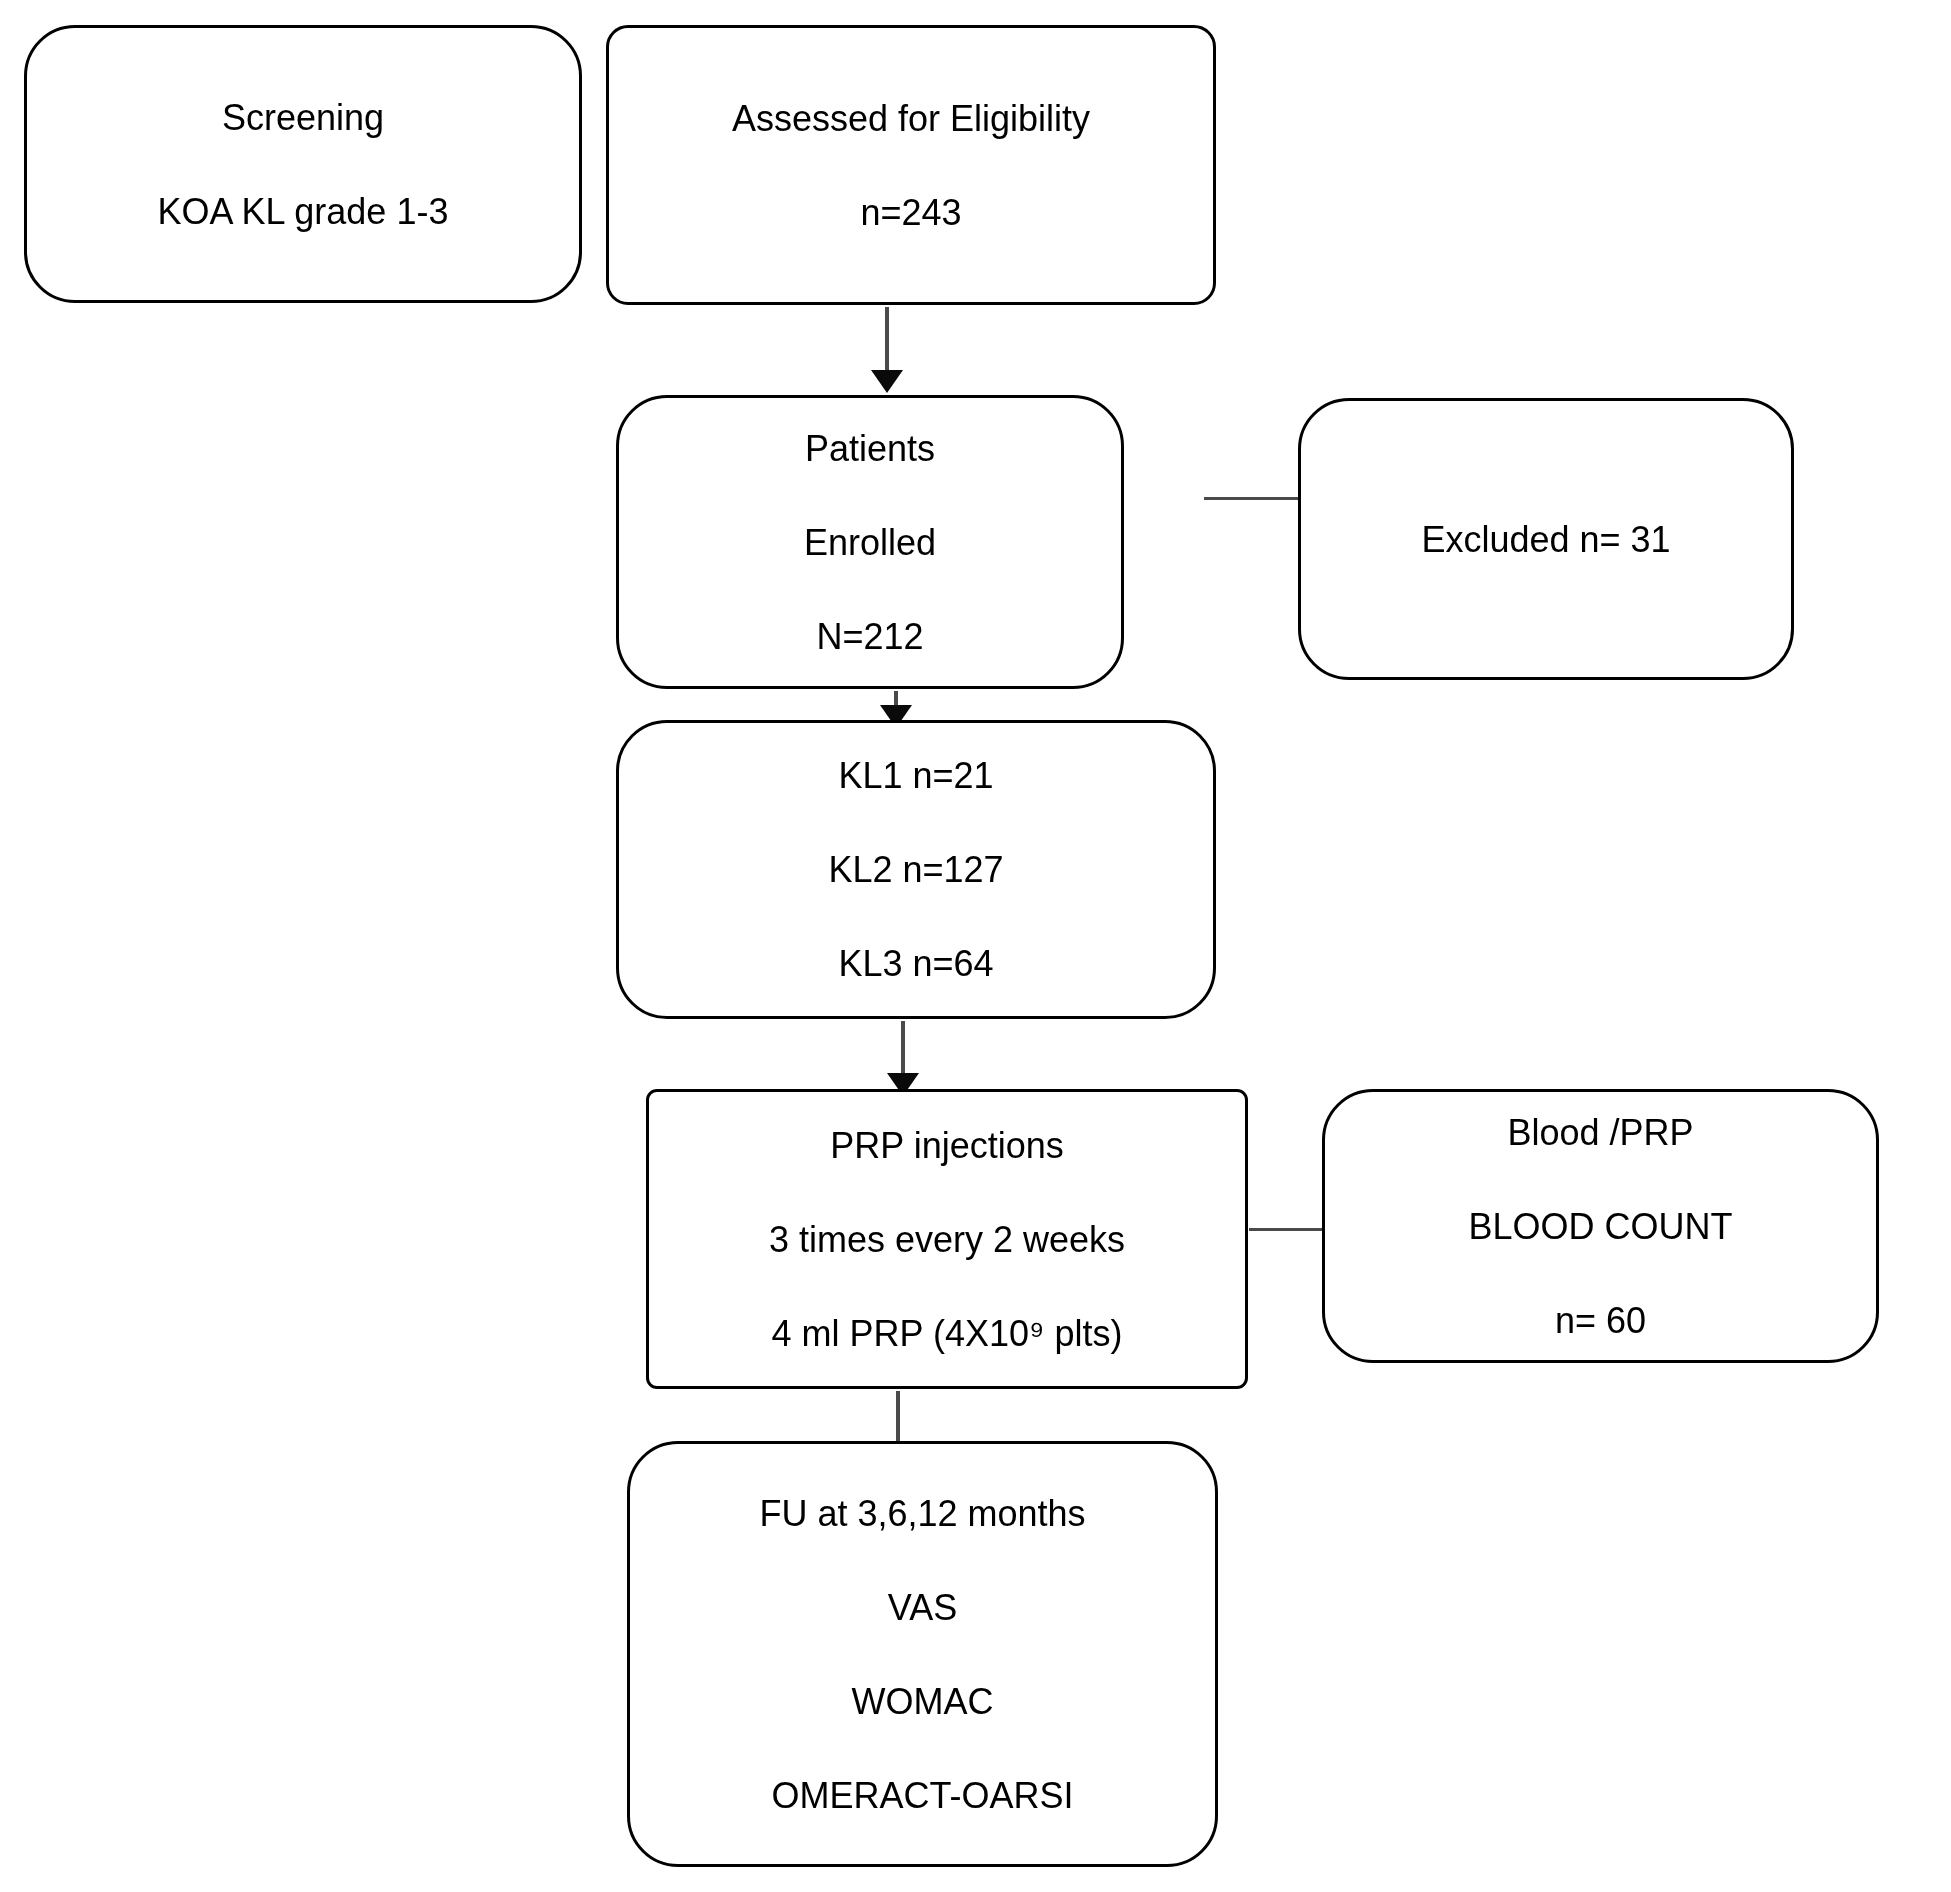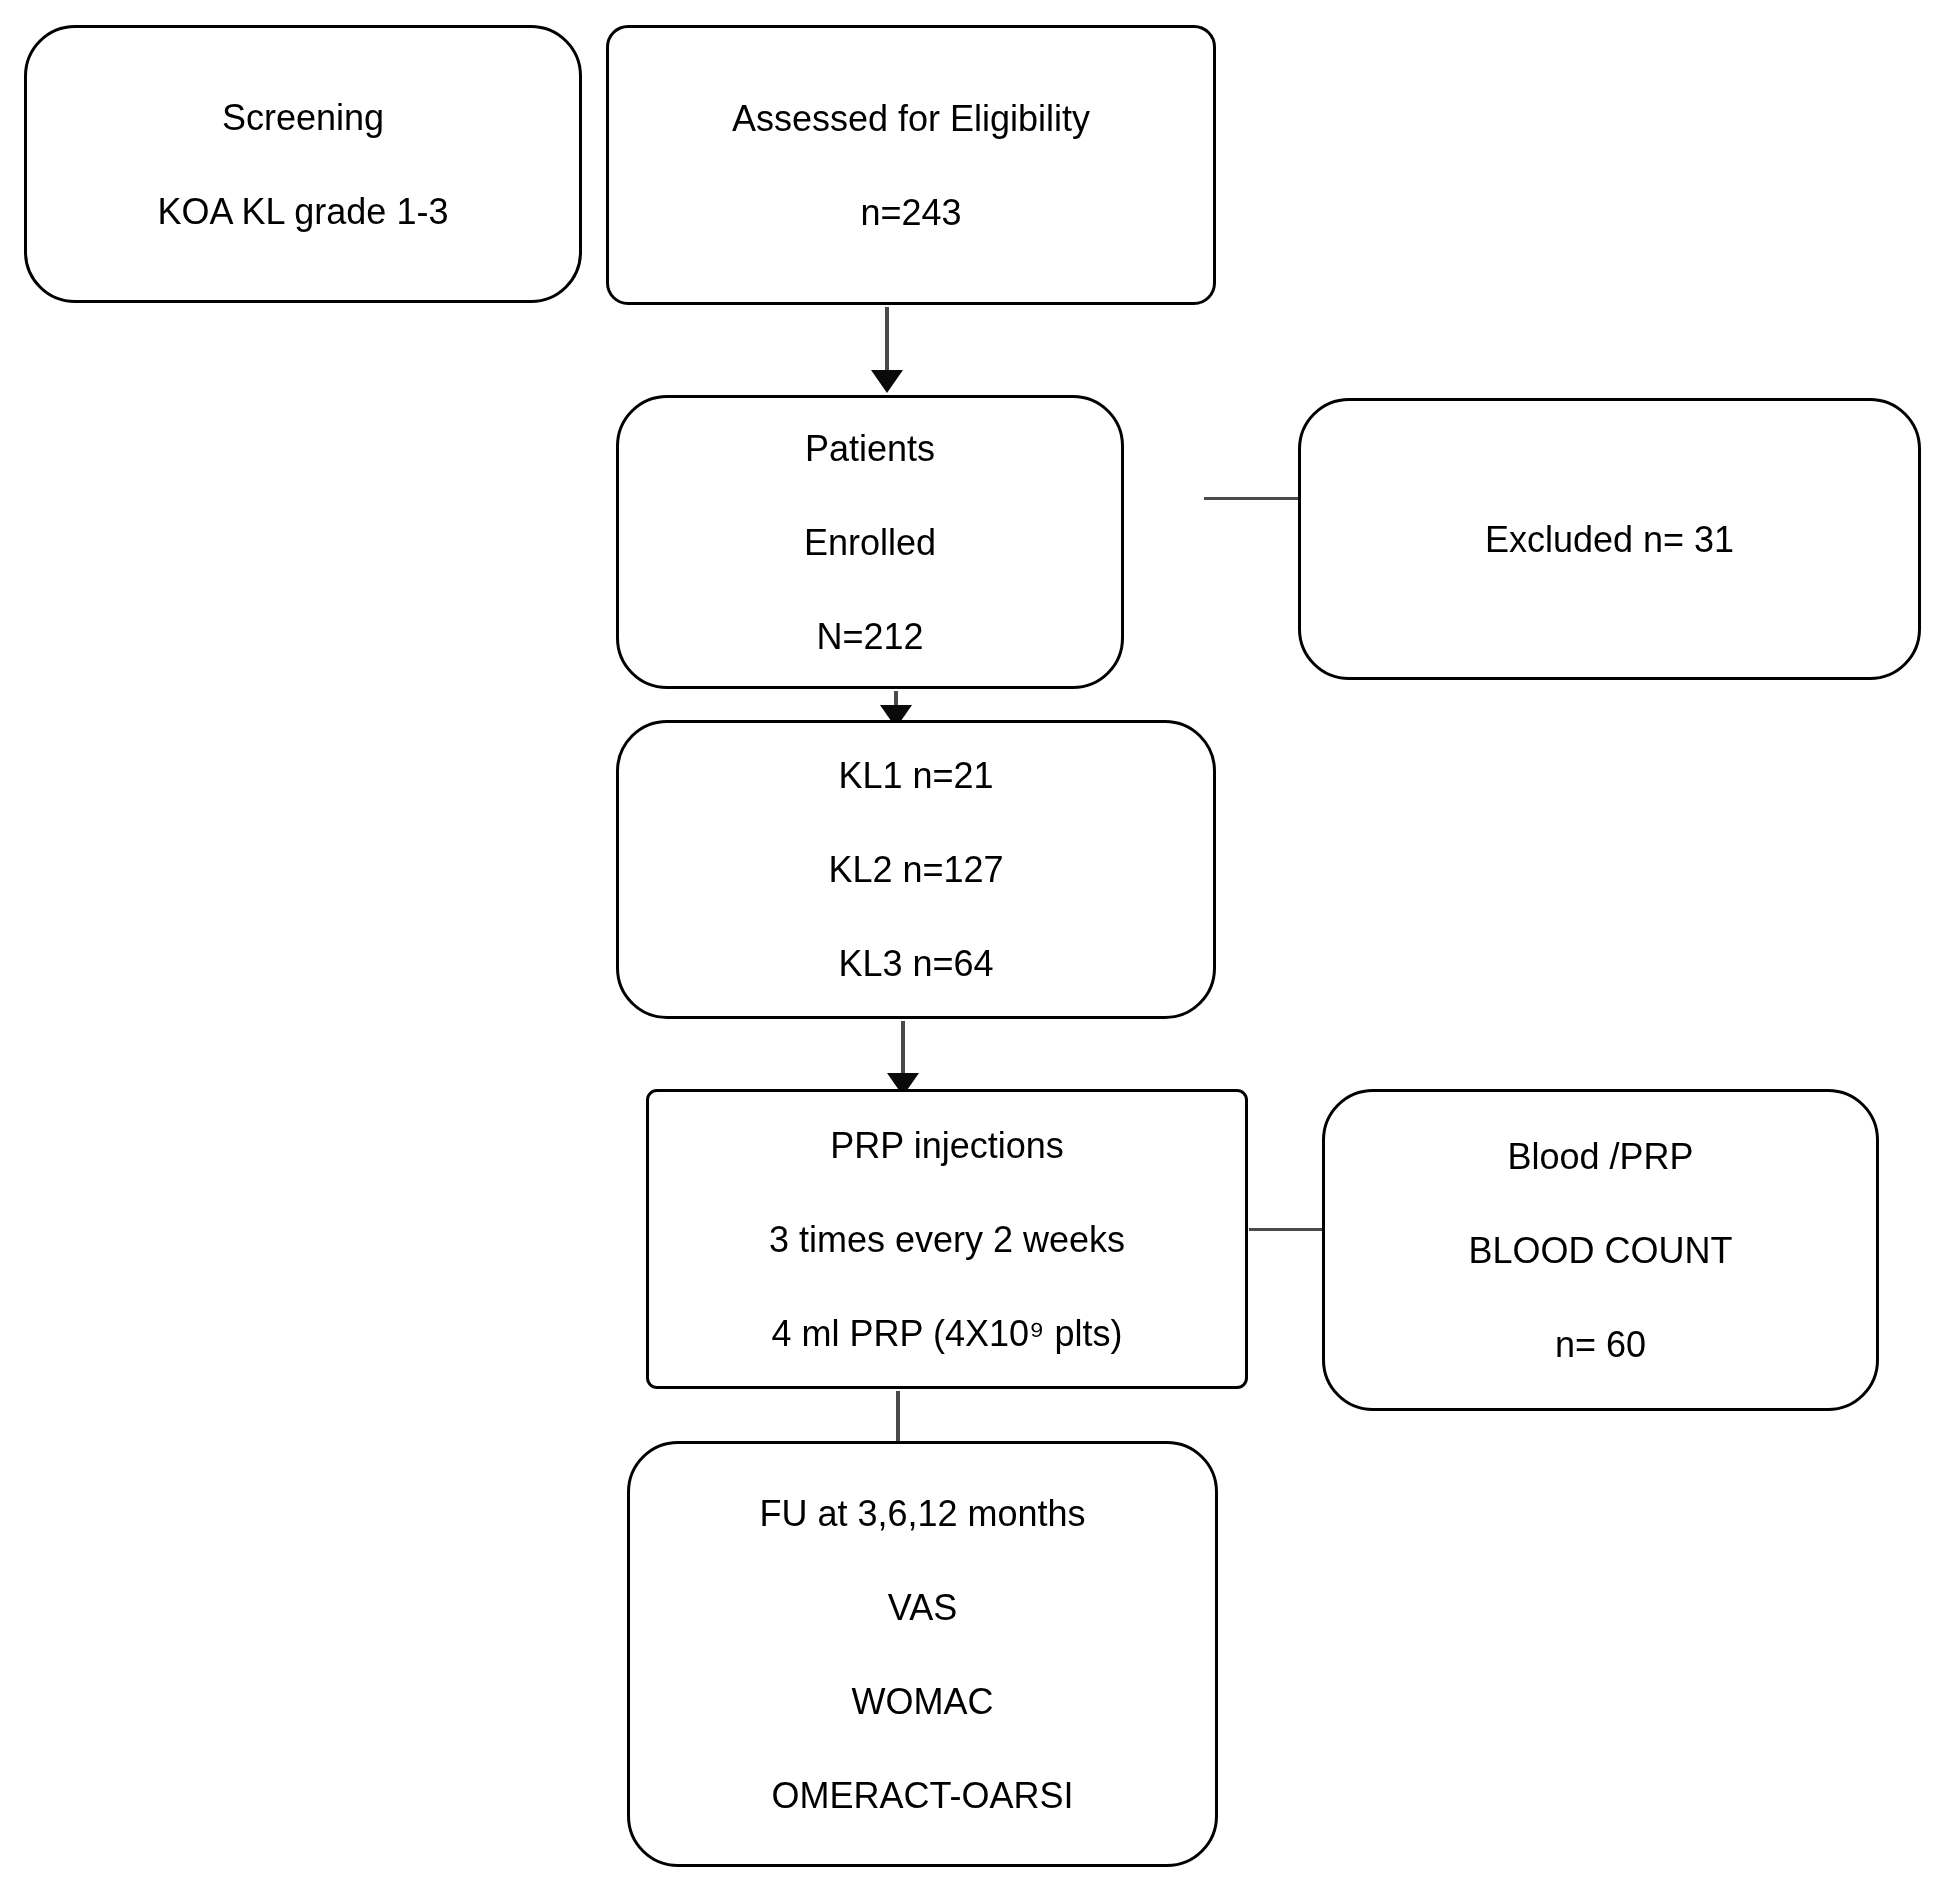--- a/index.html
+++ b/index.html
@@ -30,24 +30,24 @@
     text-align: center;
     font-size: 36px;
     line-height: 41px;
   }
   .box .line { display: block; white-space: nowrap; }
 
   
   #box-screening { left: 24px;   top: 25.4px;   width: 558px; height: 278px; text-align: right; }
   #box-assessed  { left: 606px;  top: 25.4px;   width: 610px; height: 280px; border-radius: 22px; }
   #box-patients  { left: 616px;  top: 395px;  width: 508px; height: 294px; }
-  #box-excluded  { left: 1298px; top: 398px;  width: 623px; height: 282px; }
+  #box-excluded  { left: 1298px; top: 398px;  width: 496px; height: 282px; }
   #box-kl        { left: 616px;  top: 720px;  width: 600px; height: 299px; }
   #box-prp       { left: 646px;  top: 1089px; width: 602px; height: 300px; border-radius: 11px; }
-  #box-blood     { left: 1322px; top: 1089px; width: 557px; height: 322px; }
+  #box-blood     { left: 1322px; top: 1089px; width: 557px; height: 274px; }
   #box-fu        { left: 627px;  top: 1441px; width: 591px; height: 426px; }
 
   
   .arrow-v {
     position: absolute;
     display: flex;
     flex-direction: column;
     align-items: center;
   }
   .arrow-v .shaft { width: 3.4px; background: #4a4a4a; flex: 1 1 auto; }

